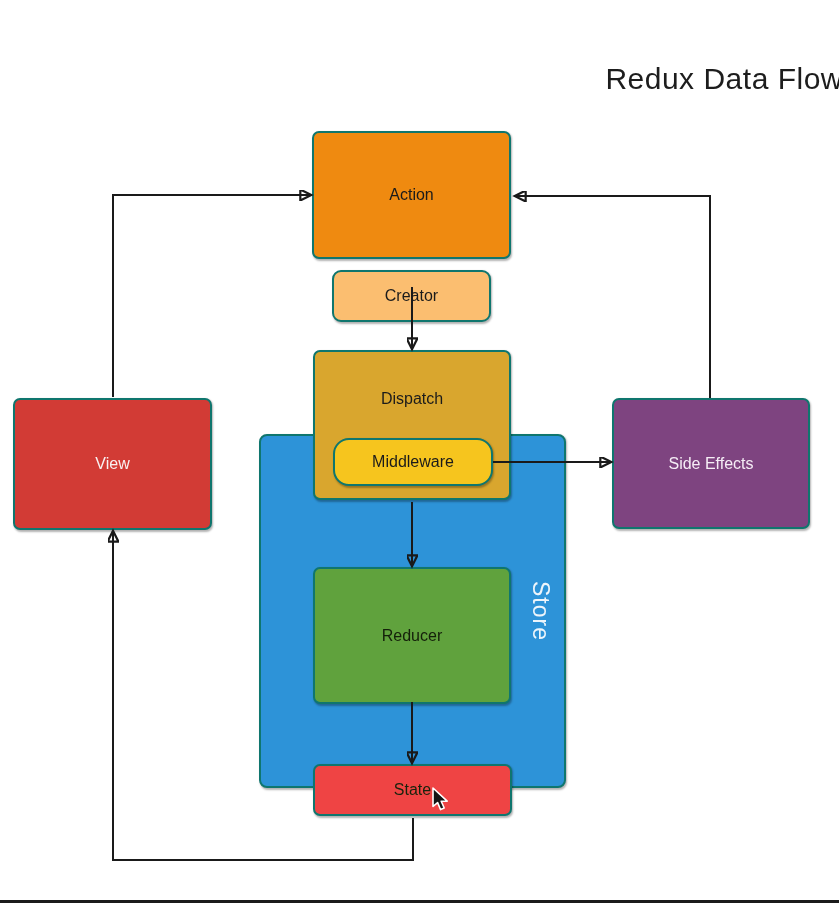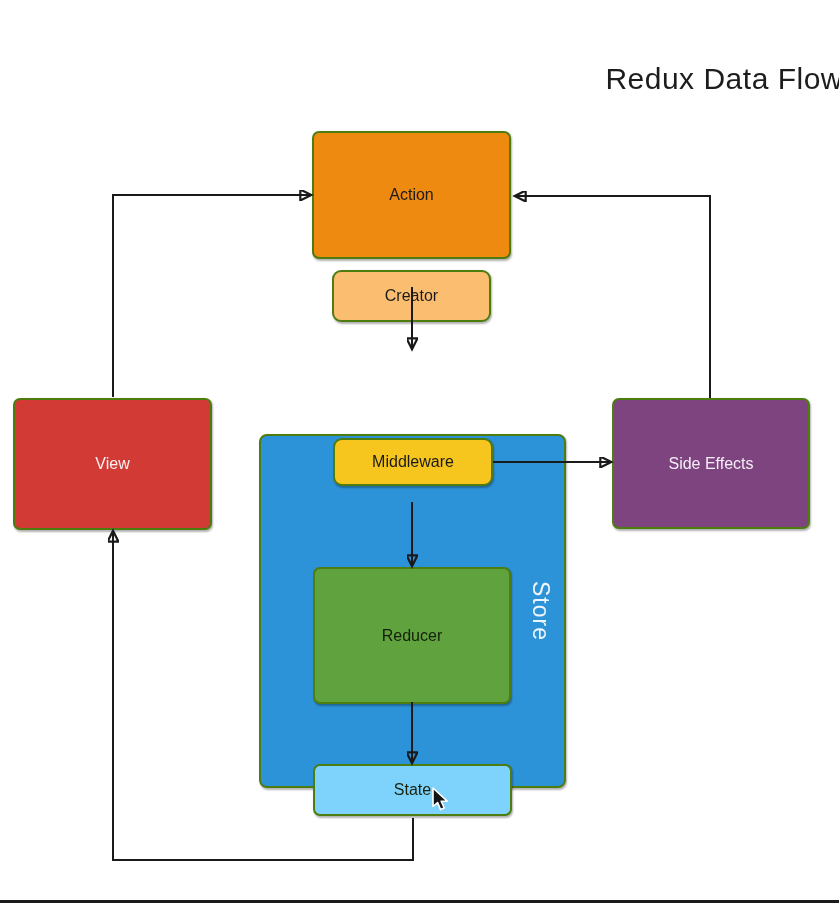--- a/index.html
+++ b/index.html
@@ -17,34 +17,34 @@
     left: 0; top: 62px; width: 823px;
     text-align: right;
     font-size: 30px;
     font-weight: 500;
     letter-spacing: 0.5px;
     color: #1d1d1d;
     margin-left: 20px;
   }
   .node {
     position: absolute;
-    border: 2px solid #4d7c0f;
+    border: 2px solid #0f766e;
     border-radius: 7px;
     display: flex;
     align-items: center;
     justify-content: center;
     font-size: 16px;
     box-shadow: 1px 1.5px 2px rgba(0,0,0,0.30);
   }
   .node span { white-space: nowrap; }
   #node-action      { left:312px; top:131px; width:199px; height:128px; }
   #node-creator     { left:332px; top:234px; width:159px; height:52px;  border-radius:9px;margin-top:36px; }
   #node-dispatch    { left:313px; top:350px; width:198px; height:150px; align-items:flex-start; }
   #node-dispatch span { margin-top:38px; }
-  #node-middleware  { left:333px; top:438px; width:160px; height:48px;  border-radius:9px; }
+  #node-middleware  { left:333px; top:438px; width:160px; height:48px;  border-radius:16px; }
   #node-store       { left:259px; top:434px; width:307px; height:354px; border-radius:8px; justify-content:flex-end; }
   #node-reducer     { left:313px; top:567px; width:198px; height:137px; }
   #node-state       { left:313px; top:764px; width:199px; height:52px; }
   #node-view        { left:13px;  top:398px; width:199px; height:132px; }
   #node-side-effects{ left:612px; top:398px; width:198px; height:131px; }
   .store-label {
     writing-mode: vertical-rl;
     font-size: 23px;
     letter-spacing: 1px;
     margin-right: 10px;
@@ -85,30 +85,33 @@
   </div>
 
   <div class="node" id="node-action" style="background-color: rgb(239, 138, 16);">
     <span style="color: rgb(27, 27, 27);">Action</span>
   </div>
 
   <div class="node" id="node-creator" style="background-color: rgb(251, 190, 112);">
     <span style="color: rgb(27, 27, 27);">Creator</span>
   </div>
 
+  <div class="node" id="node-dispatch" style="background-color: rgb(217, 166, 46);">
+    <span style="color: rgb(27, 27, 27);">Dispatch</span>
+  </div>
 
   <div class="node" id="node-middleware" style="background-color: rgb(246, 197, 30);">
     <span style="color: rgb(27, 27, 27);">Middleware</span>
   </div>
 
   <div class="node" id="node-reducer" style="background-color: rgb(96, 162, 61);">
     <span style="color: rgb(20, 32, 10);">Reducer</span>
   </div>
 
-  <div class="node" id="node-state" style="background-color: #7dd3fc;">
+  <div class="node" id="node-state" style="background-color: #ef4444;">
     <span style="color: rgb(23, 35, 12);">State</span>
   </div>
 
   <div class="node" id="node-view" style="background-color: rgb(210, 59, 53);">
     <span style="color: rgb(249, 241, 241);">View</span>
   </div>
 
   <div class="node" id="node-side-effects" style="background-color: rgb(126, 68, 128);">
     <span style="color: rgb(246, 238, 246);">Side Effects</span>
   </div>

